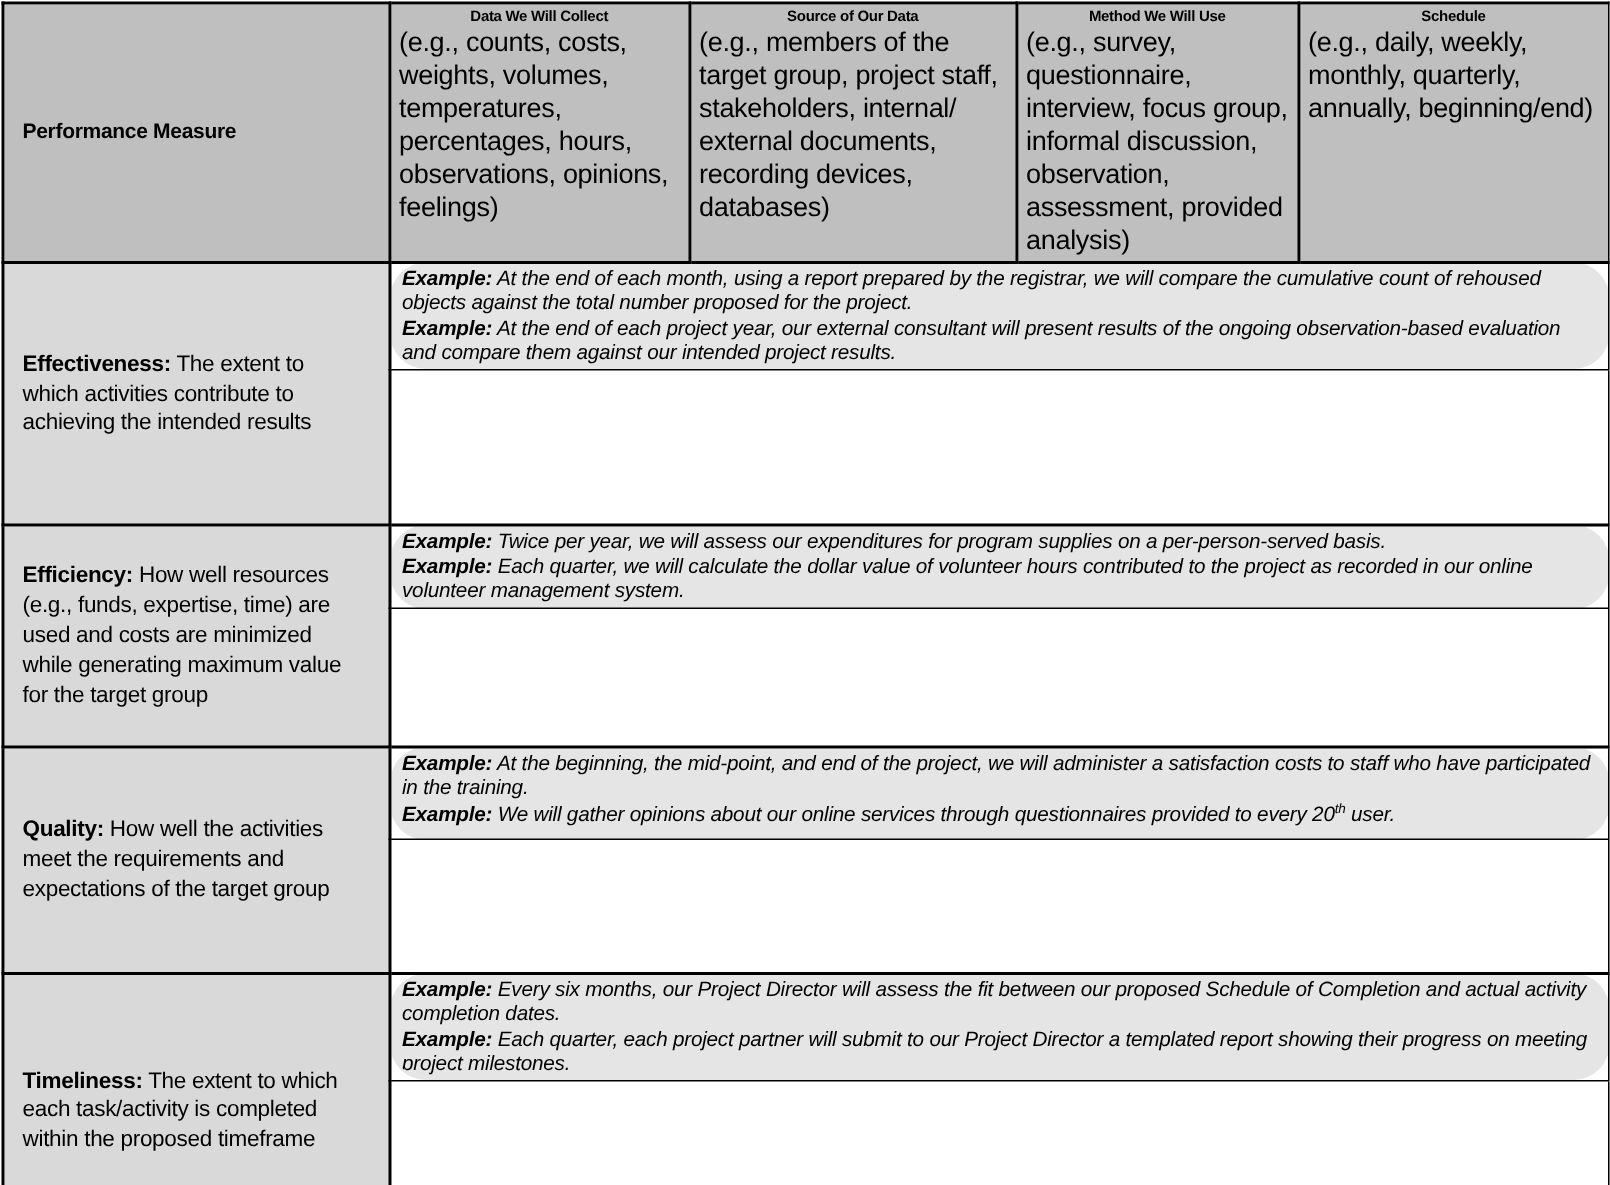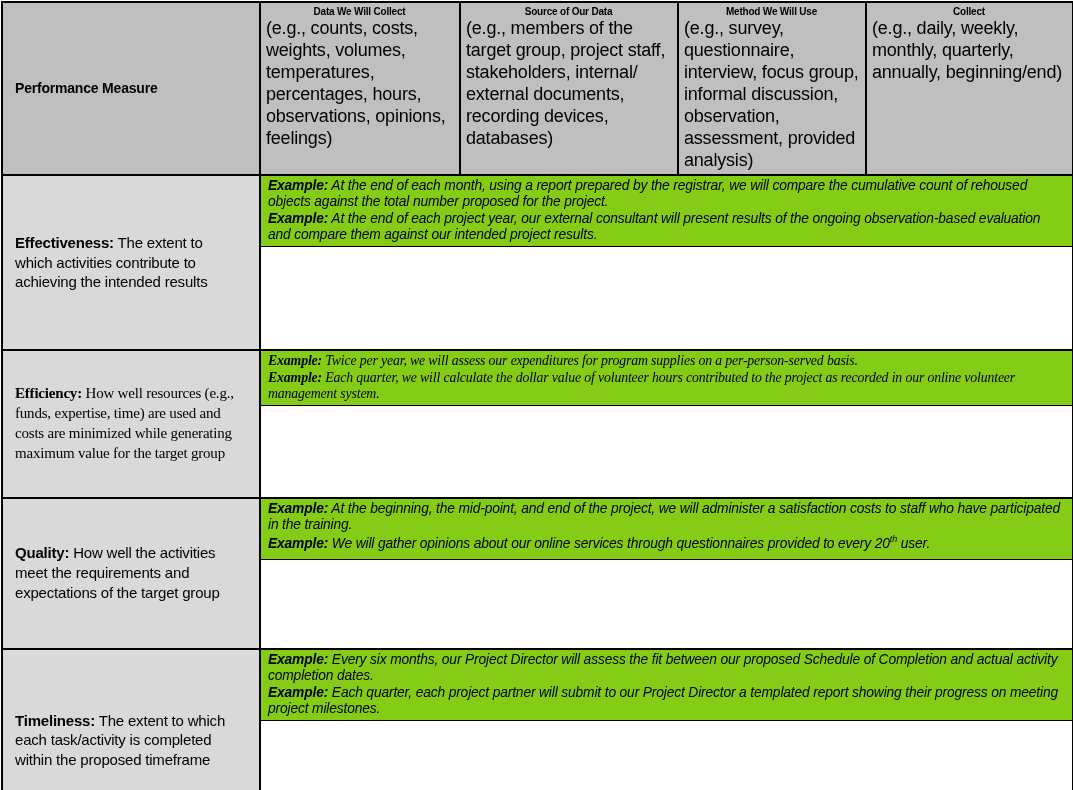--- a/index.html
+++ b/index.html
@@ -69,43 +69,44 @@
     vertical-align: middle;
     padding: 4px 24px 4px 12px;
     font-size: 15px;
     line-height: 1.32;
     letter-spacing: -0.2px;
   }
   td.row-label b { letter-spacing: -0.2px; }
 
   
   td.example-cell {
-    background: #84cc16;
+    background: #e5e5e5;
     vertical-align: top;
     padding: 2px 6px 2px 7px;
     border-bottom-width: 1px;
+    border-radius: 24px;
   }
   td.entry-cell {
     background: #ffffff;
     border-top-width: 1px;
   }
   p.ex {
     margin: 0;
     font-size: 13.8px;
     line-height: 1.2;
     letter-spacing: -0.15px;
   }
   .ex-label { font-weight: bold; font-style: italic; }
   .ex-body  { font-style: italic; }
   sup.ex-sup { font-style: italic; font-size: 9px; }
 
   
   tr.r1a td { height: 66px; }
   tr.r1b td { height: 104px; }
-  tr.r2a td { height: 52px; font-family: Liberation Serif, serif; }
+  tr.r2a td { height: 52px; }
   tr.r2b td { height: 92px; }
   tr.r3a td { height: 62px; }
   tr.r3b td { height: 89px; }
   tr.r4a td { height: 70px; margin-top: 13px; }
   tr.r4b td { height: 112px; }
 </style>
 </head>
 <body>
 
 <table class="pm-table">
@@ -128,21 +129,21 @@
     </th>
     <th class="hd">
       <span class="col-title">Source of Our Data</span>
       <span class="col-hint">(e.g., members of the target group, project staff, stakeholders, internal/ external documents, recording devices, databases)</span>
     </th>
     <th class="hd">
       <span class="col-title">Method We Will Use</span>
       <span class="col-hint">(e.g., survey, questionnaire, interview, focus group, informal discussion, observation, assessment, provided analysis)</span>
     </th>
     <th class="hd">
-      <span class="col-title">Collect</span>
+      <span class="col-title">Schedule</span>
       <span class="col-hint">(e.g., daily, weekly, monthly, quarterly, annually, beginning/end)</span>
     </th>
   </tr>
 
   <tr class="r1a">
     <td class="row-label" rowspan="2">
       <b>Effectiveness:</b><span> The extent to which activities contribute to achieving the intended results</span>
     </td>
     <td class="example-cell" colspan="4">
       <p class="ex"><span class="ex-label">Example:</span><span class="ex-body"> At the end of each month, using a report prepared by the registrar, we will compare the cumulative count of rehoused objects against the total number proposed for the project.</span></p>

